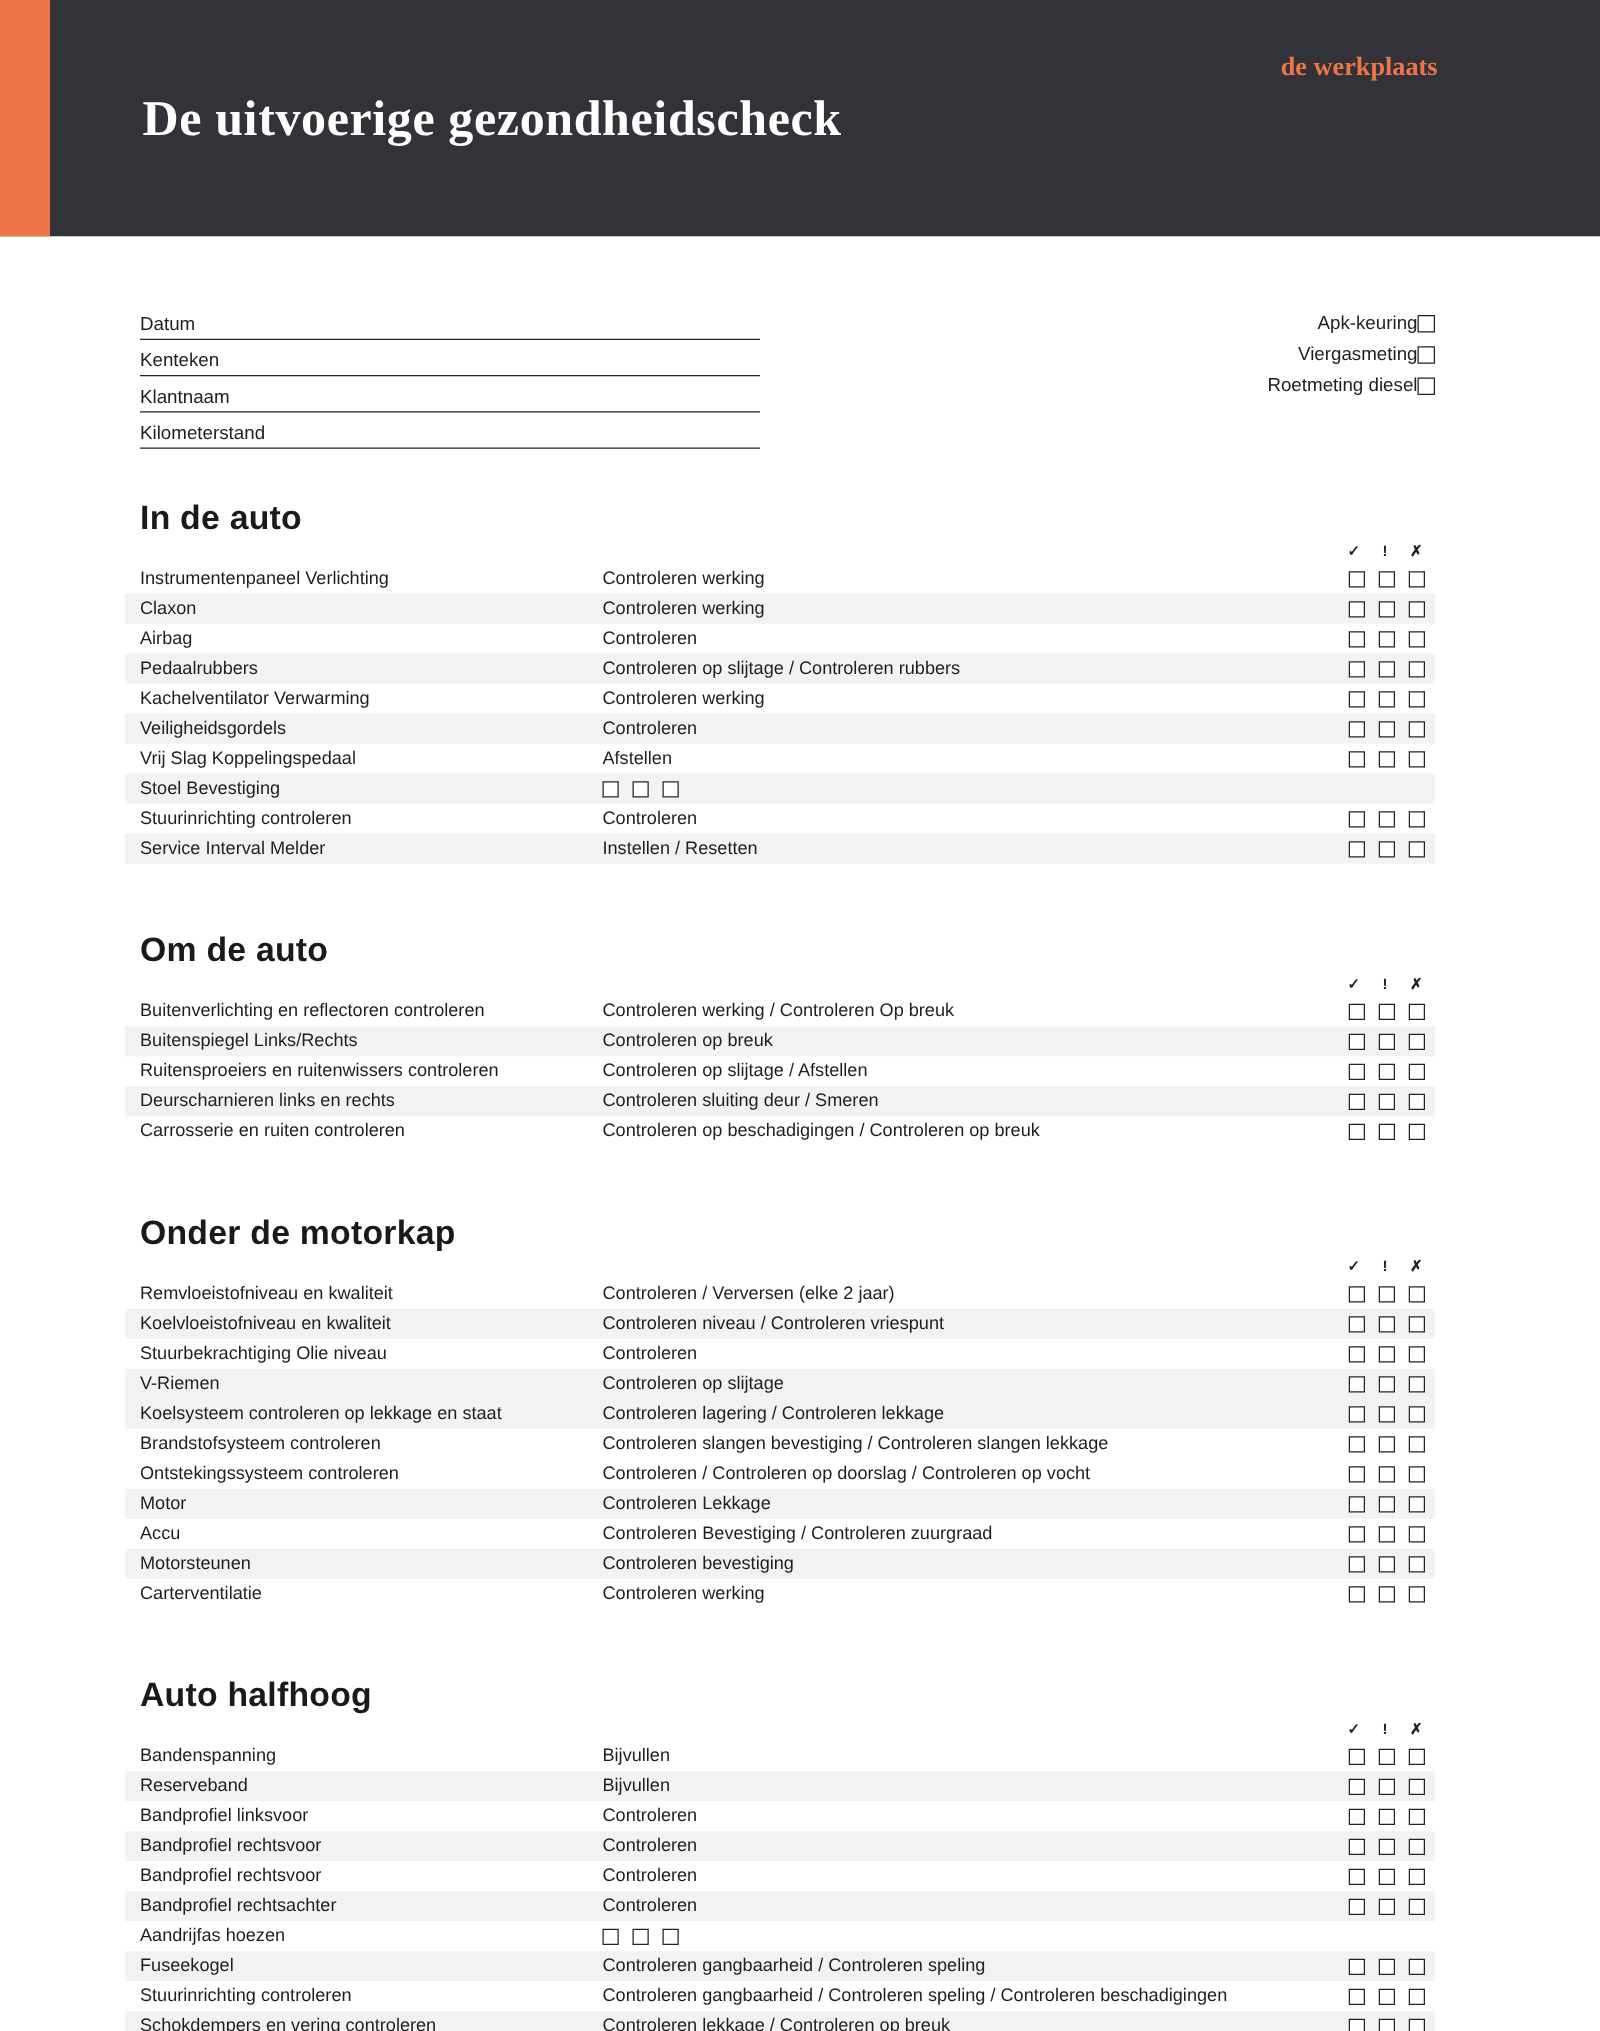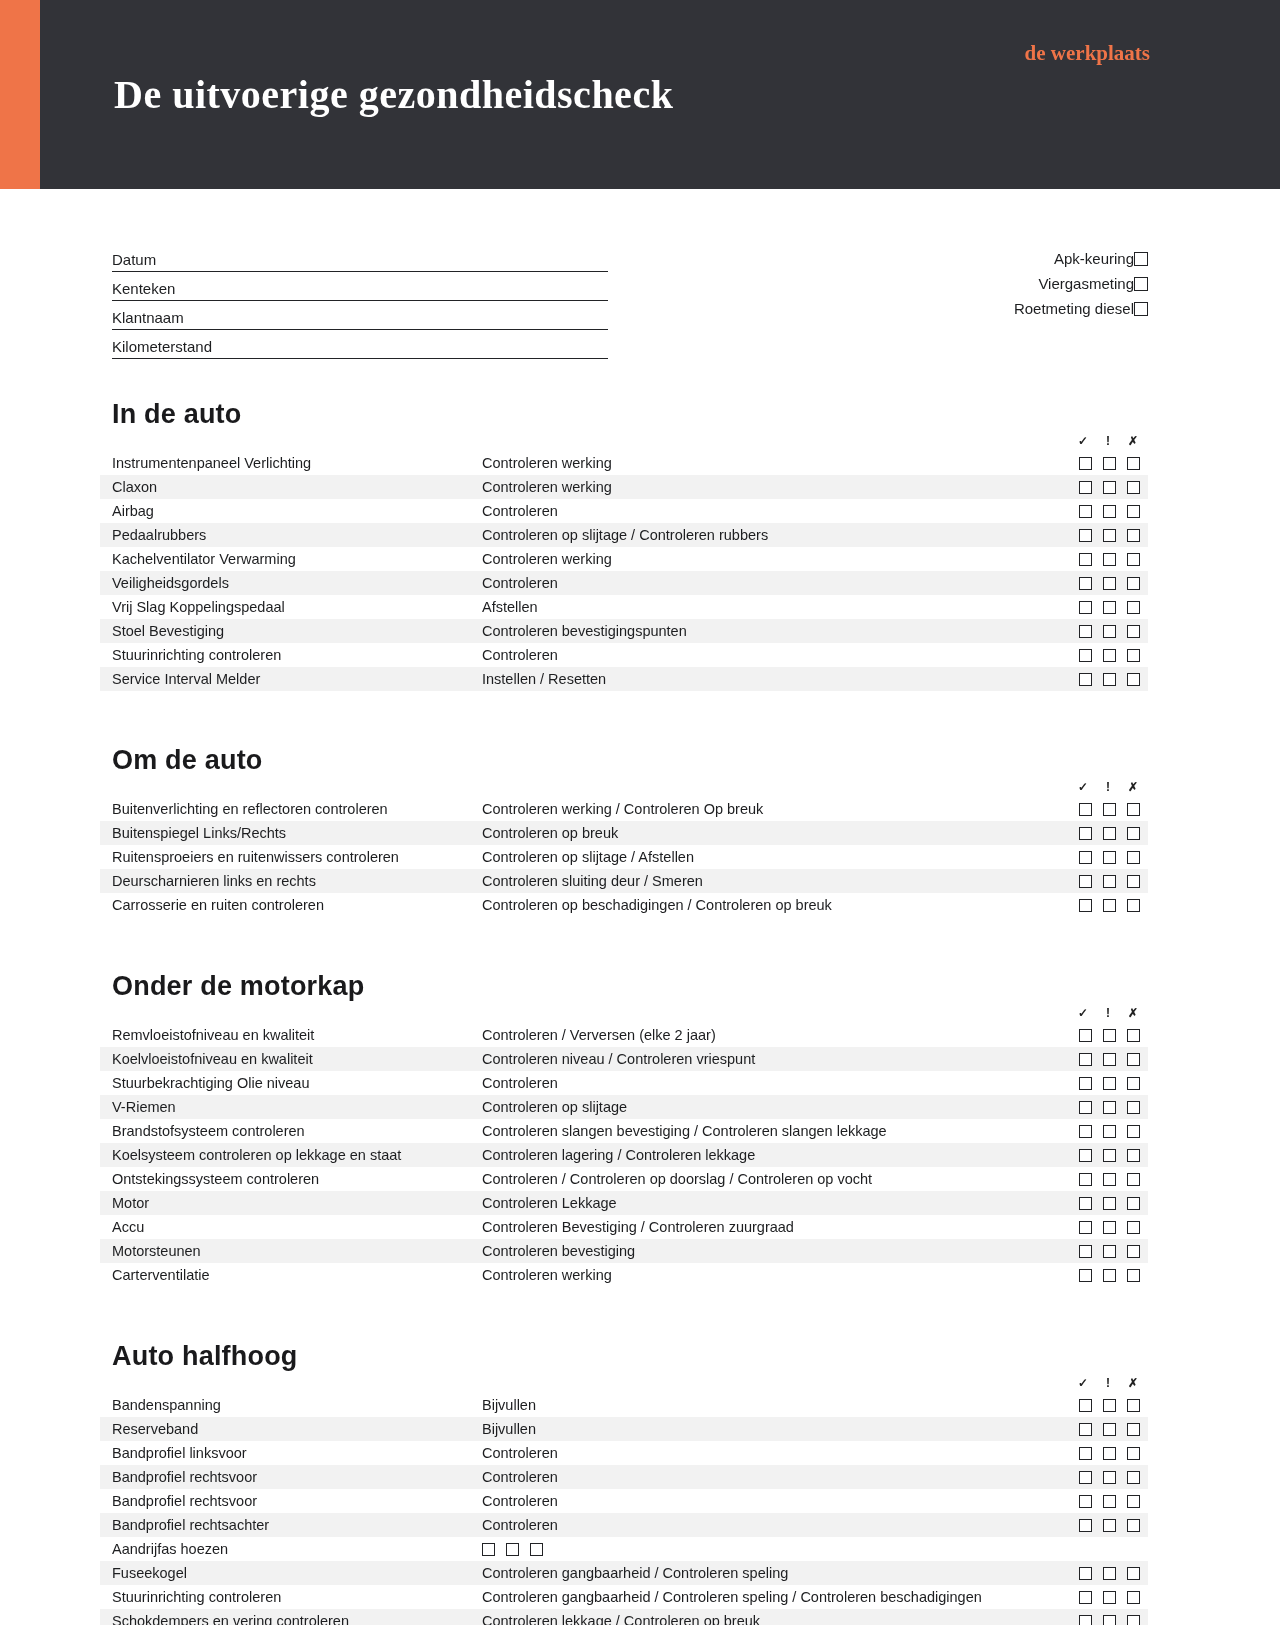--- a/index.html
+++ b/index.html
@@ -240,21 +240,20 @@
           <span class="cell-item">Vrij Slag Koppelingspedaal</span>
           <span class="cell-action">Afstellen</span>
           <span class="row-boxes">
             <span class="cb"></span>
             <span class="cb"></span>
             <span class="cb"></span>
           </span>
         </div>
         <div class="check-row alt">
           <span class="cell-item">Stoel Bevestiging</span>
-          <span class="cell-action">Controleren bevestigingspunten</span>
           <span class="row-boxes">
             <span class="cb"></span>
             <span class="cb"></span>
             <span class="cb"></span>
           </span>
         </div>
         <div class="check-row">
           <span class="cell-item">Stuurinrichting controleren</span>
           <span class="cell-action">Controleren</span>
           <span class="row-boxes">
@@ -362,32 +361,32 @@
         </div>
         <div class="check-row alt">
           <span class="cell-item">V-Riemen</span>
           <span class="cell-action">Controleren op slijtage</span>
           <span class="row-boxes">
             <span class="cb"></span>
             <span class="cb"></span>
             <span class="cb"></span>
           </span>
         </div>
+        <div class="check-row alt">
+          <span class="cell-item">Koelsysteem controleren op lekkage en staat</span>
+          <span class="cell-action">Controleren lagering / Controleren lekkage</span>
+          <span class="row-boxes">
+            <span class="cb"></span>
+            <span class="cb"></span>
+            <span class="cb"></span>
+          </span>
+        </div>
         <div class="check-row">
           <span class="cell-item">Brandstofsysteem controleren</span>
           <span class="cell-action">Controleren slangen bevestiging / Controleren slangen lekkage</span>
-          <span class="row-boxes">
-            <span class="cb"></span>
-            <span class="cb"></span>
-            <span class="cb"></span>
-          </span>
-        </div>
-        <div class="check-row alt">
-          <span class="cell-item">Koelsysteem controleren op lekkage en staat</span>
-          <span class="cell-action">Controleren lagering / Controleren lekkage</span>
           <span class="row-boxes">
             <span class="cb"></span>
             <span class="cb"></span>
             <span class="cb"></span>
           </span>
         </div>
         <div class="check-row">
           <span class="cell-item">Ontstekingssysteem controleren</span>
           <span class="cell-action">Controleren / Controleren op doorslag / Controleren op vocht</span>
           <span class="row-boxes">

